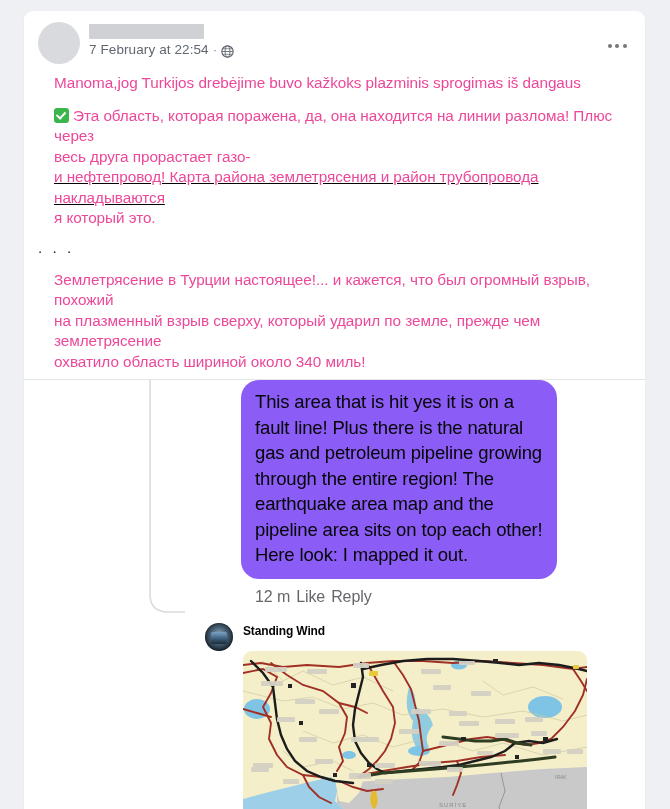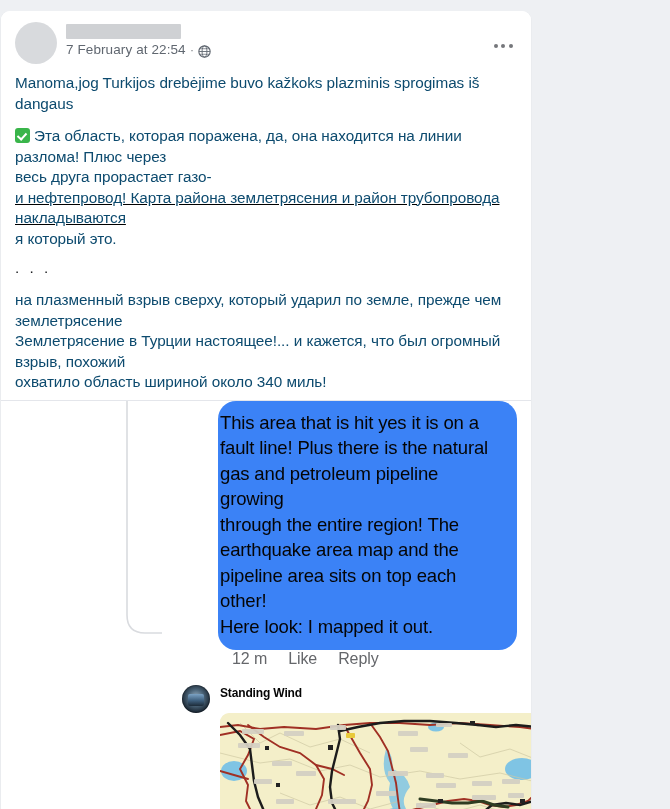--- a/index.html
+++ b/index.html
@@ -11,23 +11,23 @@
     height: 809px;
     background: #eef0f3;
     font-family: "Liberation Sans", sans-serif;
     overflow: hidden;
     position: relative;
   }
 
   
   #page {
     position: absolute;
-    left: 1px;
+    left: 24px;
     top: 11px;
-    width: 530px;
+    width: 621px;
     height: 798px;
     background: #ffffff;
     border-radius: 9px 9px 0 0;
     overflow: hidden;
     box-shadow: 0 1px 2px rgba(0,0,0,0.07);
   }
 
   
   .post-block {
     position: relative;
@@ -102,22 +102,22 @@
     display: block;
   }
 
   .post-body {
     padding: 0 14px;
     margin-top: 9px;
   }
   .post-line {
     font-size: 15.3px;
     line-height: 20.5px;
-    color: #0c4a6e;
-    margin: 0 0 0 0;
+    color: #ec4899;
+    margin: 0 0 0 16px;
     letter-spacing: -0.05px;
   }
   .post-para {
     margin-top: 12px;
   }
   .post-para.tight { margin-top: 0; text-decoration: underline; }
   .check-emoji {
     display: inline-block;
     width: 15px;
     height: 15px;
@@ -169,39 +169,40 @@
     position: relative;
     display: flex;
     align-items: flex-start;
   }
 
   .bubble-wrap {
     margin-left: 203px;
     padding-top: 0;
   }
   .bubble {
-    background: #3b82f6;
+    background: #8b5cf6;
     border-radius: 18px;
-    padding: 9px 14px 11px 2px;
+    padding: 9px 14px 11px 14px;
     max-width: 324px;
     display: inline-block;
   }
   .bubble-text {
     font-size: 18.5px;
     line-height: 25.5px;
     color: #050505;
     letter-spacing: -0.15px;
     white-space: pre-wrap;
   }
 
   .comment-actions {
     margin-left: 217px;
+    margin-top: 9px;
     display: flex;
     align-items: center;
-    gap: 21px;
+    gap: 6px;
     padding-bottom: 2px;
   }
   .action-time {
     font-size: 16px;
     color: #65676b;
     letter-spacing: -0.1px;
   }
   .action-link {
     font-size: 16px;
     color: #65676b;
@@ -307,22 +308,22 @@
 
       <div class="post-para tight">
         <div class="post-line">и нефтепровод! Карта района землетрясения и район трубопровода накладываются</div>
       </div>
 
       <div class="post-line">я который это.</div>
 
       <div class="ellipsis-line">. . .</div>
 
       <div class="post-para">
+        <div class="post-line">Землетрясение в Турции настоящее!... и кажется, что был огромный взрыв, похожий</div>
         <div class="post-line">на плазменный взрыв сверху, который ударил по земле, прежде чем землетрясение</div>
-        <div class="post-line">Землетрясение в Турции настоящее!... и кажется, что был огромный взрыв, похожий</div>
         <div class="post-line">охватило область шириной около 340 миль!</div>
       </div>
     </div>
   </div>
 
   <div class="comments">
 
     <div class="thread-line">
       <svg width="36" height="238" viewBox="0 0 36 238">
         <path d="M1 0 L1 214 Q1 232 19 232 L36 232" fill="none" stroke="#d9dbdf" stroke-width="1.6"></path>

